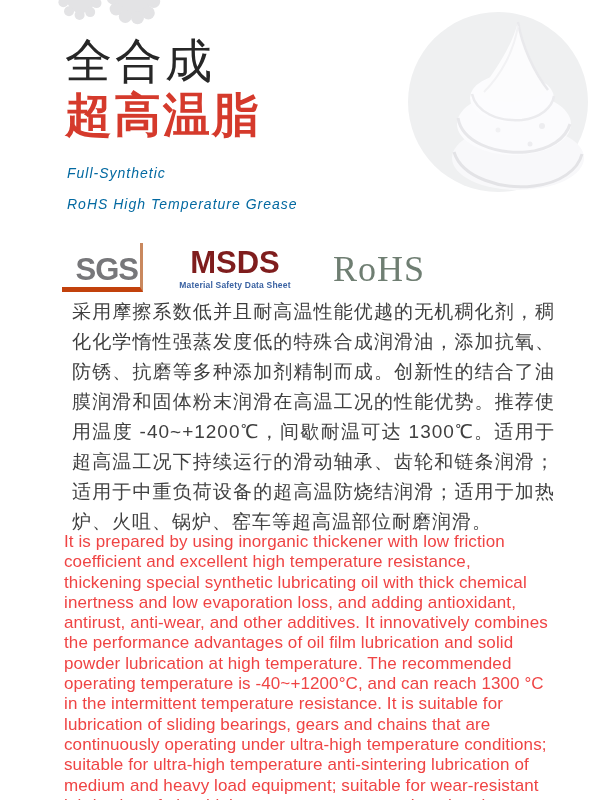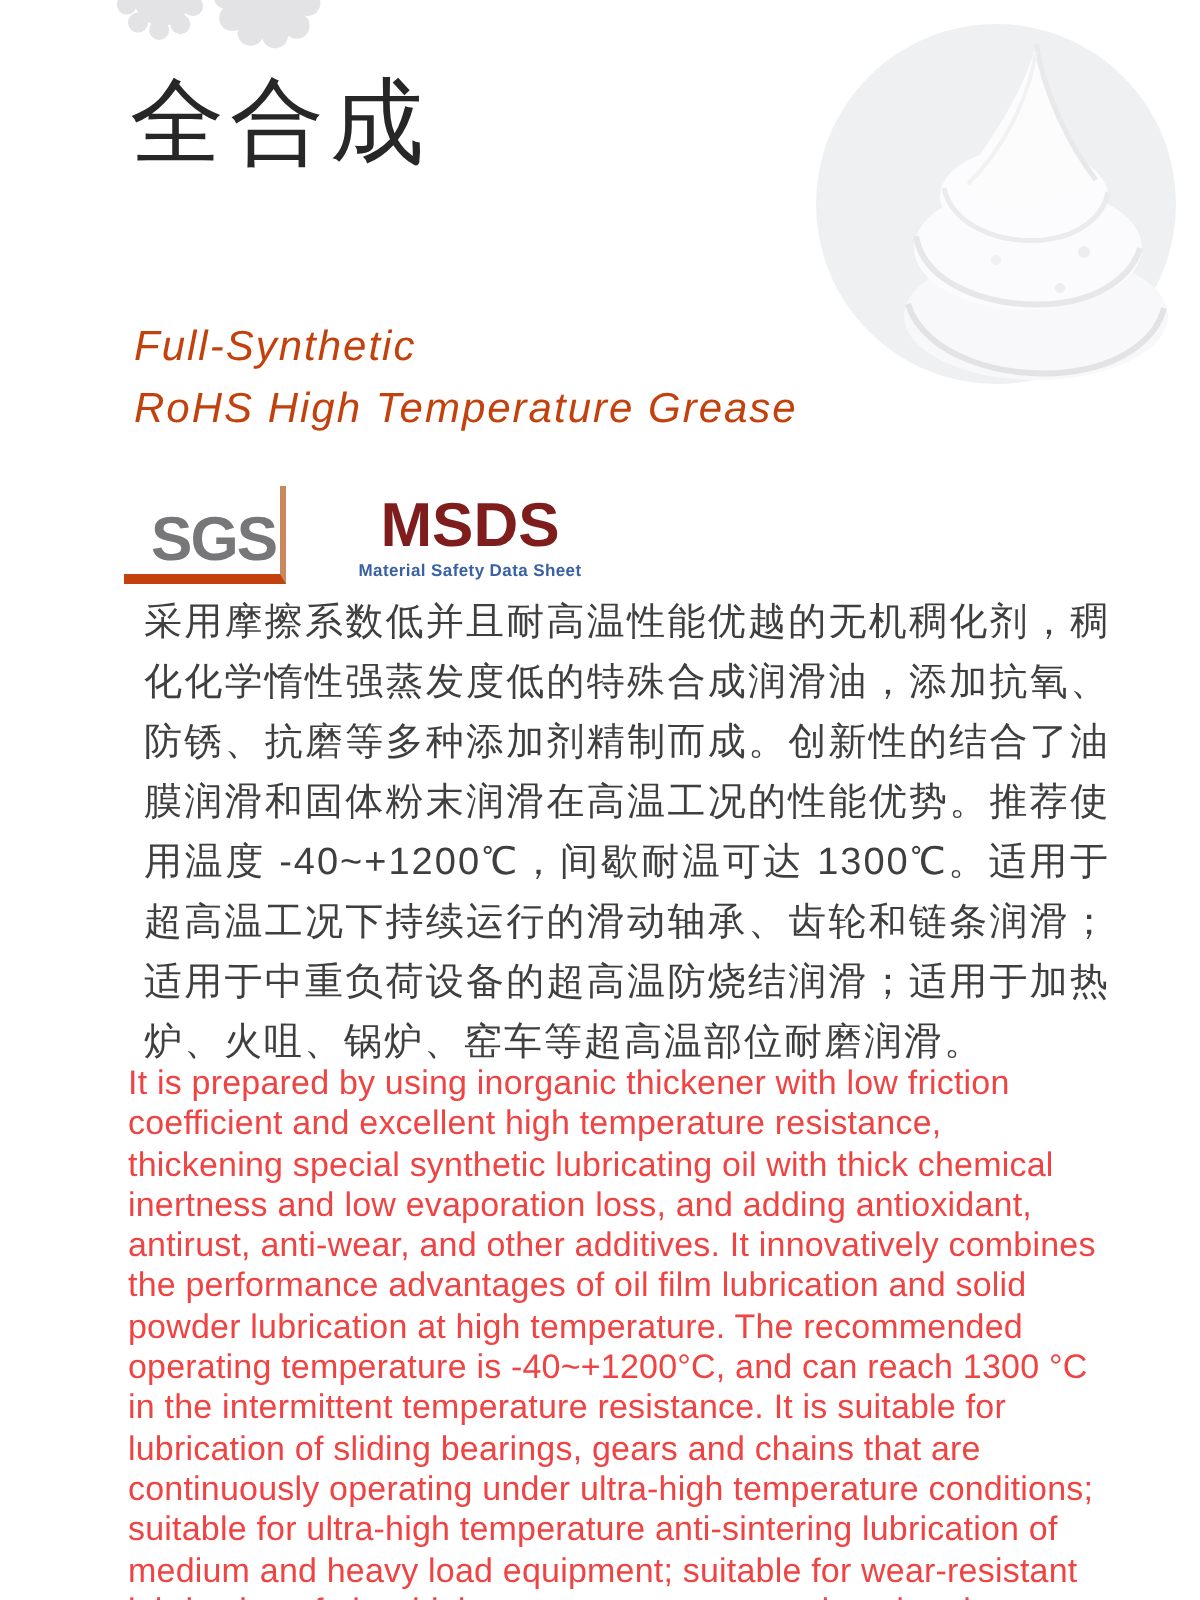--- a/index.html
+++ b/index.html
@@ -10,22 +10,22 @@
   .gears{position:absolute;left:58px;top:0;}
 
   
   .hero{position:absolute;left:402px;top:6px;}
 
   
   .title-cn{position:absolute;left:65px;top:34px;font-size:47px;line-height:54px;
     font-weight:500;color:#272727;letter-spacing:3px;margin:0;}
   .title-cn.red{top:88px;font-weight:700;color:#d53a2c;letter-spacing:2px;}
 
-  .subtitle{position:absolute;left:67px;top:158px;font-style:italic;color:#c2410c;
-    font-size:21px;line-height:31px;letter-spacing:1px;}
+  .subtitle{position:absolute;left:67px;top:158px;font-style:italic;color:#0369a1;
+    font-size:14px;line-height:31px;letter-spacing:1px;}
 
   
   .badges{position:absolute;left:62px;top:240px;height:52px;display:flex;align-items:flex-end;}
   .badge-sgs{width:76px;height:44px;display:flex;align-items:flex-end;justify-content:flex-end;
     border-bottom:5px solid #c2410c;border-right:3px solid #c9885e;padding:0 2px 0 0;}
   .badge-sgs .sgs-text{font-size:31px;font-weight:700;color:#77777a;letter-spacing:-1px;line-height:34px;}
   .badge-msds{margin-left:28px;width:128px;text-align:center;padding-bottom:2px;}
   .msds-main{font-size:31px;font-weight:700;color:#7f1d1d;line-height:30px;letter-spacing:0px;}
   .msds-sub{font-size:8.5px;font-weight:700;color:#3a62a2;letter-spacing:0.2px;margin-top:2px;white-space:nowrap;}
   .badge-rohs{margin-left:34px;font-family:"Liberation Serif",serif;font-size:36px;color:#6f7e72;
@@ -77,33 +77,35 @@
     <path d="M116,16 C120,40 132,66 146,84 C132,98 92,100 76,88 C94,64 110,40 116,16 Z" fill="#fcfcfd"></path>
     <path d="M116,16 C120,40 132,66 146,84" fill="none" stroke="#e9e9ec" stroke-width="2.5"></path>
     <path d="M116,20 C112,44 100,68 82,86" fill="none" stroke="#f2f2f4" stroke-width="2"></path>
 
     <circle cx="140" cy="120" r="3" fill="#ededf0"></circle>
     <circle cx="128" cy="138" r="2.5" fill="#ededf0"></circle>
     <circle cx="96" cy="124" r="2.5" fill="#f1f1f3"></circle>
   </svg>
 
   <h1 class="title-cn">全合成</h1>
+  <h1 class="title-cn red">超高温脂</h1>
 
   <div class="subtitle">
     <div>Full-Synthetic</div>
     <div>RoHS High Temperature Grease</div>
   </div>
 
   <div class="badges">
     <div class="badge-sgs">
       <span class="sgs-text">SGS</span>
     </div>
     <div class="badge-msds">
       <div class="msds-main">MSDS</div>
       <div class="msds-sub">Material Safety Data Sheet</div>
     </div>
+    <div class="badge-rohs">RoHS</div>
   </div>
 
   <p class="desc-cn">采用摩擦系数低并且耐高温性能优越的无机稠化剂，稠化化学惰性强蒸发度低的特殊合成润滑油，添加抗氧、防锈、抗磨等多种添加剂精制而成。创新性的结合了油膜润滑和固体粉末润滑在高温工况的性能优势。推荐使用温度 -40~+1200℃，间歇耐温可达 1300℃。适用于超高温工况下持续运行的滑动轴承、齿轮和链条润滑；适用于中重负荷设备的超高温防烧结润滑；适用于加热炉、火咀、锅炉、窑车等超高温部位耐磨润滑。</p>
 
   <p class="desc-en">It is prepared by using inorganic thickener with low friction coefficient and excellent high temperature resistance, thickening special synthetic lubricating oil with thick chemical inertness and low evaporation loss, and adding antioxidant, antirust, anti-wear, and other additives. It innovatively combines the performance advantages of oil film lubrication and solid powder lubrication at high temperature. The recommended operating temperature is -40~+1200°C, and can reach 1300 °C in the intermittent temperature resistance. It is suitable for lubrication of sliding bearings, gears and chains that are continuously operating under ultra-high temperature conditions; suitable for ultra-high temperature anti-sintering lubrication of medium and heavy load equipment; suitable for wear-resistant lubrication of ultra-high temperature parts such as heating furnace, fire nozzle as well as boiler and kiln car.</p>
 
 </div>
 
 </body></html>

